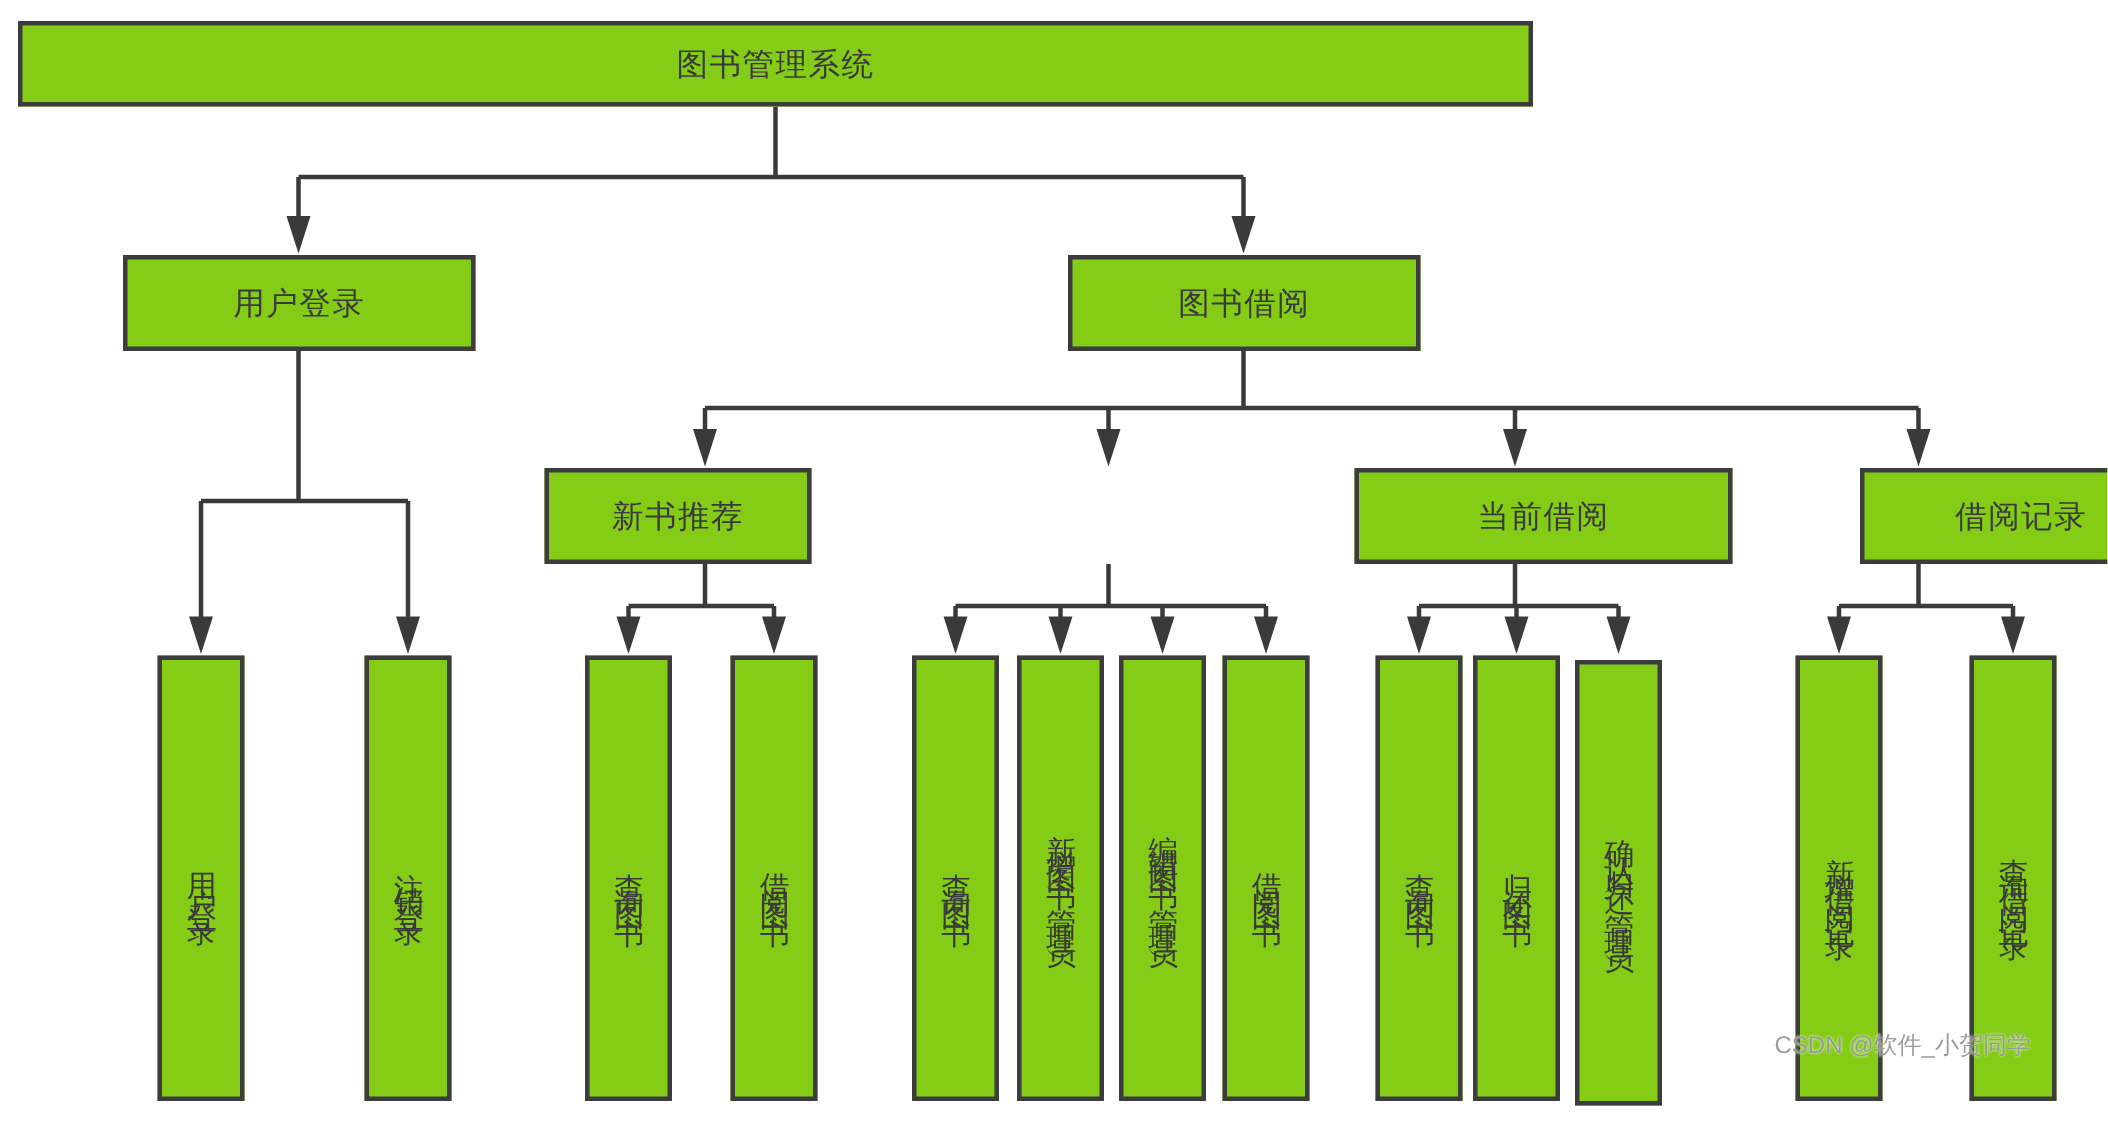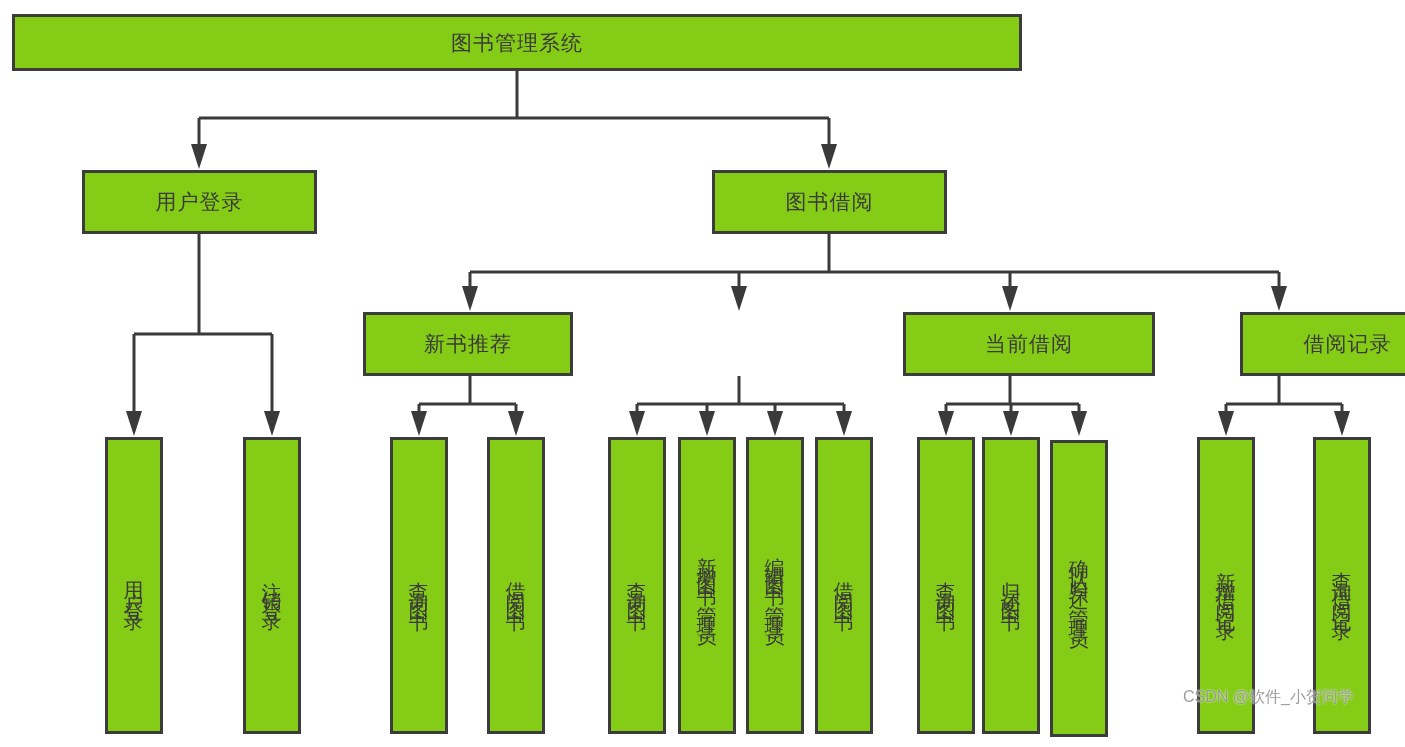--- a/index.html
+++ b/index.html
@@ -135,21 +135,21 @@
     <span>图书管理系统</span>
   </div>
 
   <div class="box h" style="left:82px; top:170px; width:235px; height:64px">
     <span>用户登录</span>
   </div>
   <div class="box h" style="left:712px; top:170px; width:235px; height:64px">
     <span>图书借阅</span>
   </div>
 
-  <div class="box h" style="left:363px; top:312px; width:210px; height:64px">
+  <div class="box h" style="left:363px; top:312px; width:178px; height:64px">
     <span>新书推荐</span>
   </div>
   <div class="box h" style="left:903px; top:312px; width:252px; height:64px">
     <span>当前借阅</span>
   </div>
   <div class="box h" style="left:1240px; top:312px; width:215px; height:64px">
     <span>借阅记录</span>
   </div>
 
   <div class="box v" style="left:105px; top:437px; width:58px; height:297px">

